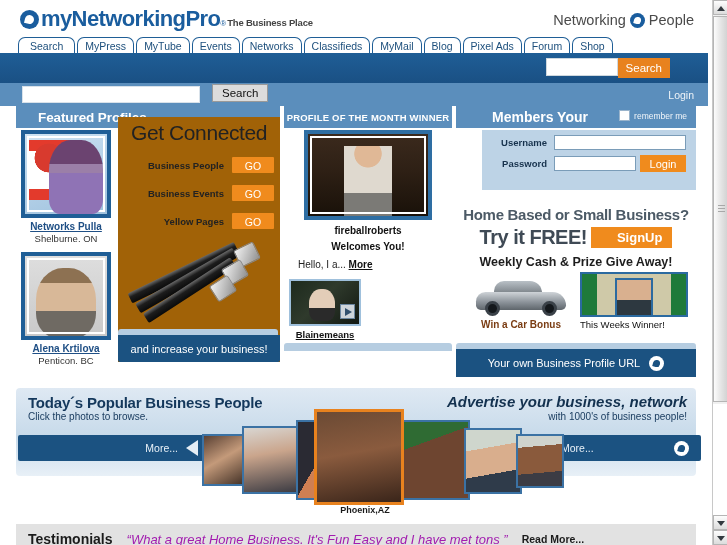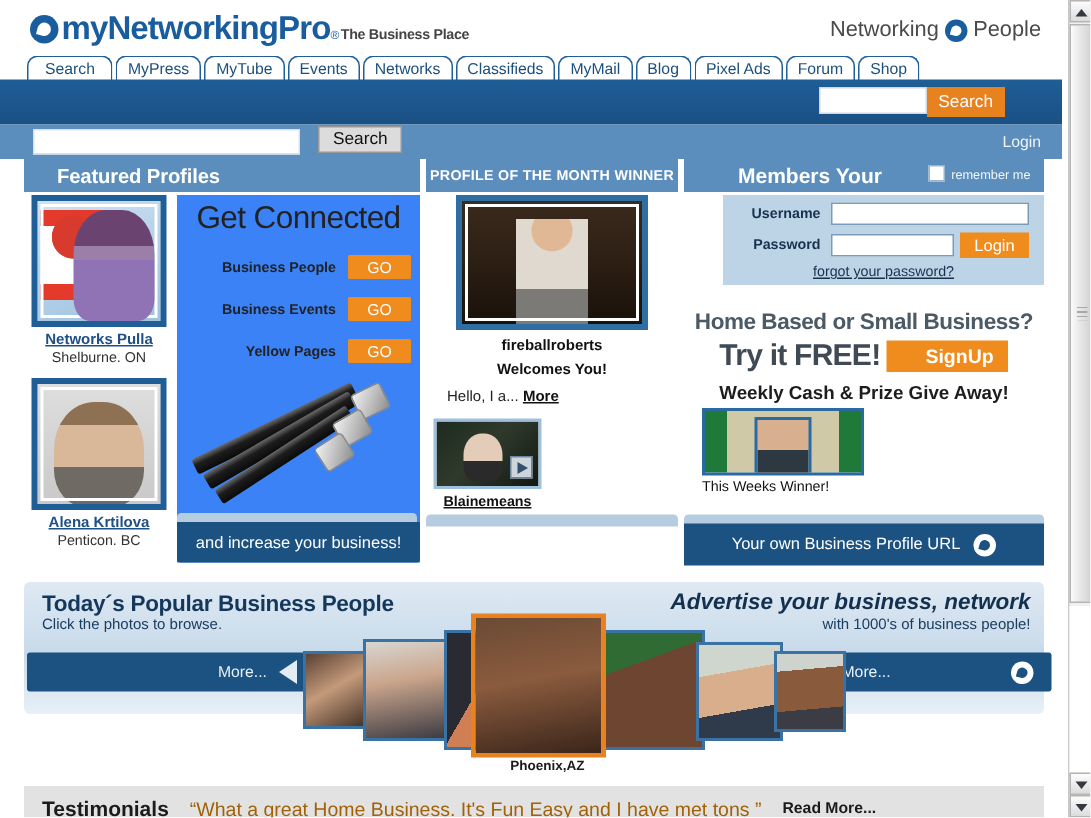--- a/index.html
+++ b/index.html
@@ -176,22 +176,22 @@
   }
   .feat-name {
     font-size: 10px; color: #1f4f85; font-weight: bold;
     text-decoration: underline; margin-top: 3px; cursor: pointer;
     display: block;
   }
   .feat-loc { font-size: 9.5px; color: #333333; margin-top: 1px; }
 
   
   .getconn {
-    position: absolute; left: 118px; top: 130px; width: 162px; height: 245px;
-    background: #3b82f6;
+    position: absolute; left: 118px; top: 117px; width: 162px; height: 245px;
+    background: #a16207;
   }
   .gc-title {
     text-align: center; font-size: 21px; color: #222222; font-weight: normal;
     letter-spacing: -0.4px; margin-top: 4px;
   }
   .gc-row {
     display: flex; align-items: center; justify-content: flex-end;
     margin-top: 12px; padding-right: 6px;
   }
   .gc-label { font-size: 9.5px; font-weight: bold; color: #222222; margin-right: 8px; }
@@ -464,21 +464,21 @@
   
   .testi-band {
     position: absolute; left: 16px; top: 524px; width: 680px; height: 21px;
     background: #e2e2e2;
   }
   .testi-inner {
     position: absolute; left: 16px; top: 530px; width: 680px; height: 18px;
     display: flex; align-items: center; gap: 14px; padding: 0 12px;
   }
   .testi-label { font-size: 14px; font-weight: bold; color: #1b1b1b; }
-  .testi-quote { font-size: 13px; color: #a16207; }
+  .testi-quote { font-size: 13px; font-style: italic; color: #a21caf; }
   .testi-more { font-size: 10.5px; font-weight: bold; color: #1b1b1b; cursor: pointer; }
 
   
   .scrollbar {
     position: absolute; right: 0; top: 0; width: 15px; height: 545px;
     background: #f0f0f0; border-left: 1px solid #c8c8c8;
   }
   .sb-arrow {
     position: absolute; left: 0; width: 15px; height: 15px;
     background: linear-gradient(#fdfdfd,#dcdcdc);
@@ -646,30 +646,38 @@
   <div class="login-box">
     <div class="lb-row">
       <span class="lb-label">Username</span>
       <input class="lb-input user" type="text" value="" style="">
     </div>
     <div class="lb-row">
       <span class="lb-label">Password</span>
       <input class="lb-input pass" type="password" value="" style="">
       <button class="lb-login-btn">Login</button>
     </div>
-    <div class="lb-forgot">forgot your password?</div>
   </div>
 
   <div class="hb-line">Home Based or Small Business?</div>
   <div class="try-row">
     <span class="try-free">Try it FREE!</span>
     <button class="signup-btn">SignUp</button>
   </div>
   <div class="weekly-line">Weekly Cash &amp; Prize Give Away!</div>
   <div class="prize-row">
+    <div class="car-wrap">
+      <div class="car">
+        <div class="car-top"></div>
+        <div class="car-body"></div>
+        <div class="wheel l"></div>
+        <div class="wheel r"></div>
+      </div>
+      <div class="car-cap">Win a Car Bonus</div>
+    </div>
     <div class="winner-wrap">
       <div class="winner-img"></div>
       <div class="winner-cap">This Weeks Winner!</div>
     </div>
   </div>
   <div class="bpurl-bar1"></div>
   <div class="bpurl-bar2">
     <span>Your own Business Profile URL</span>
     <span class="circ-arrow"></span>
   </div>

